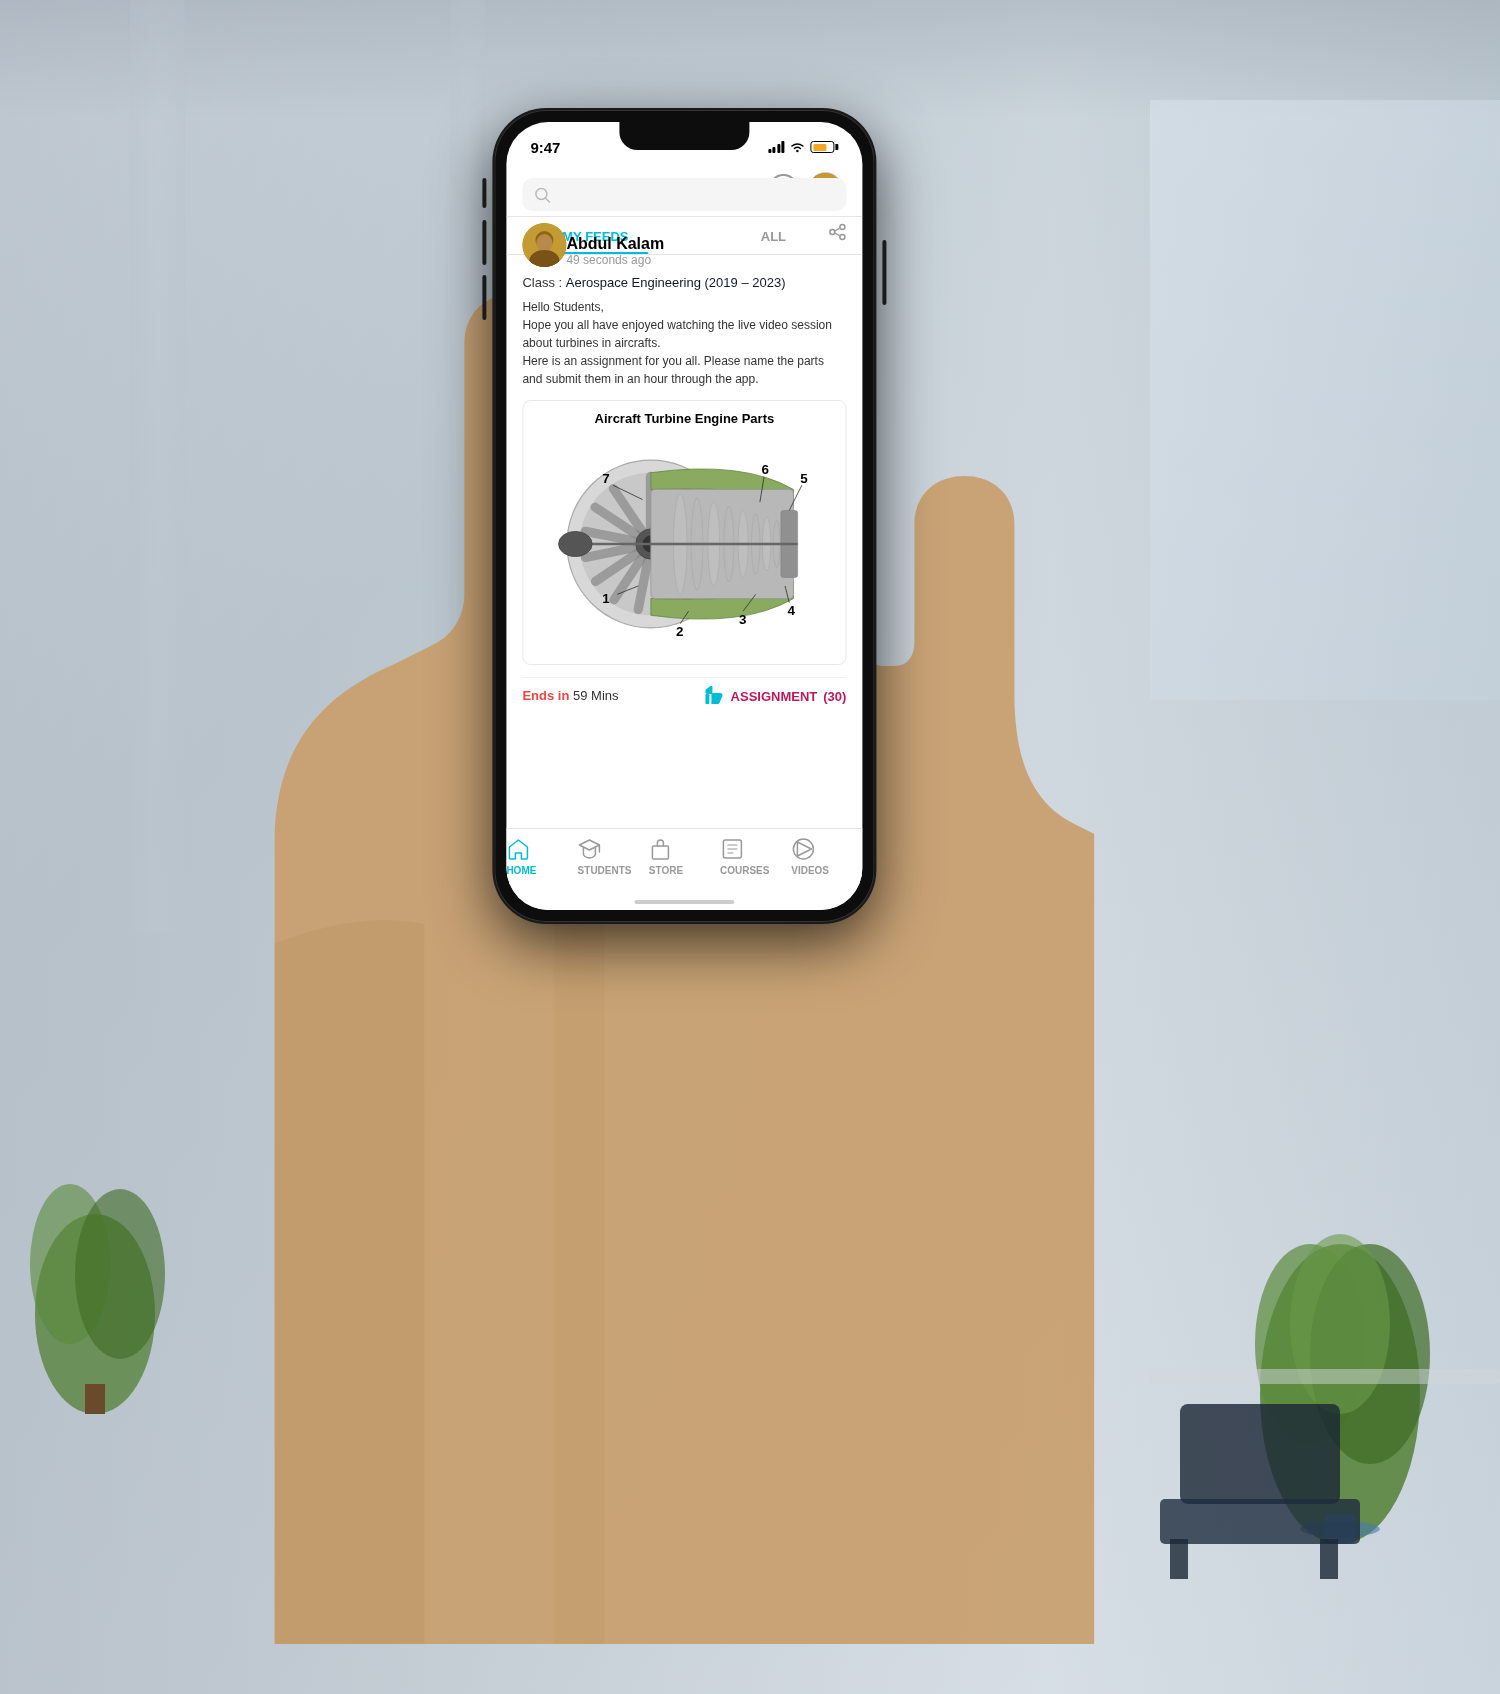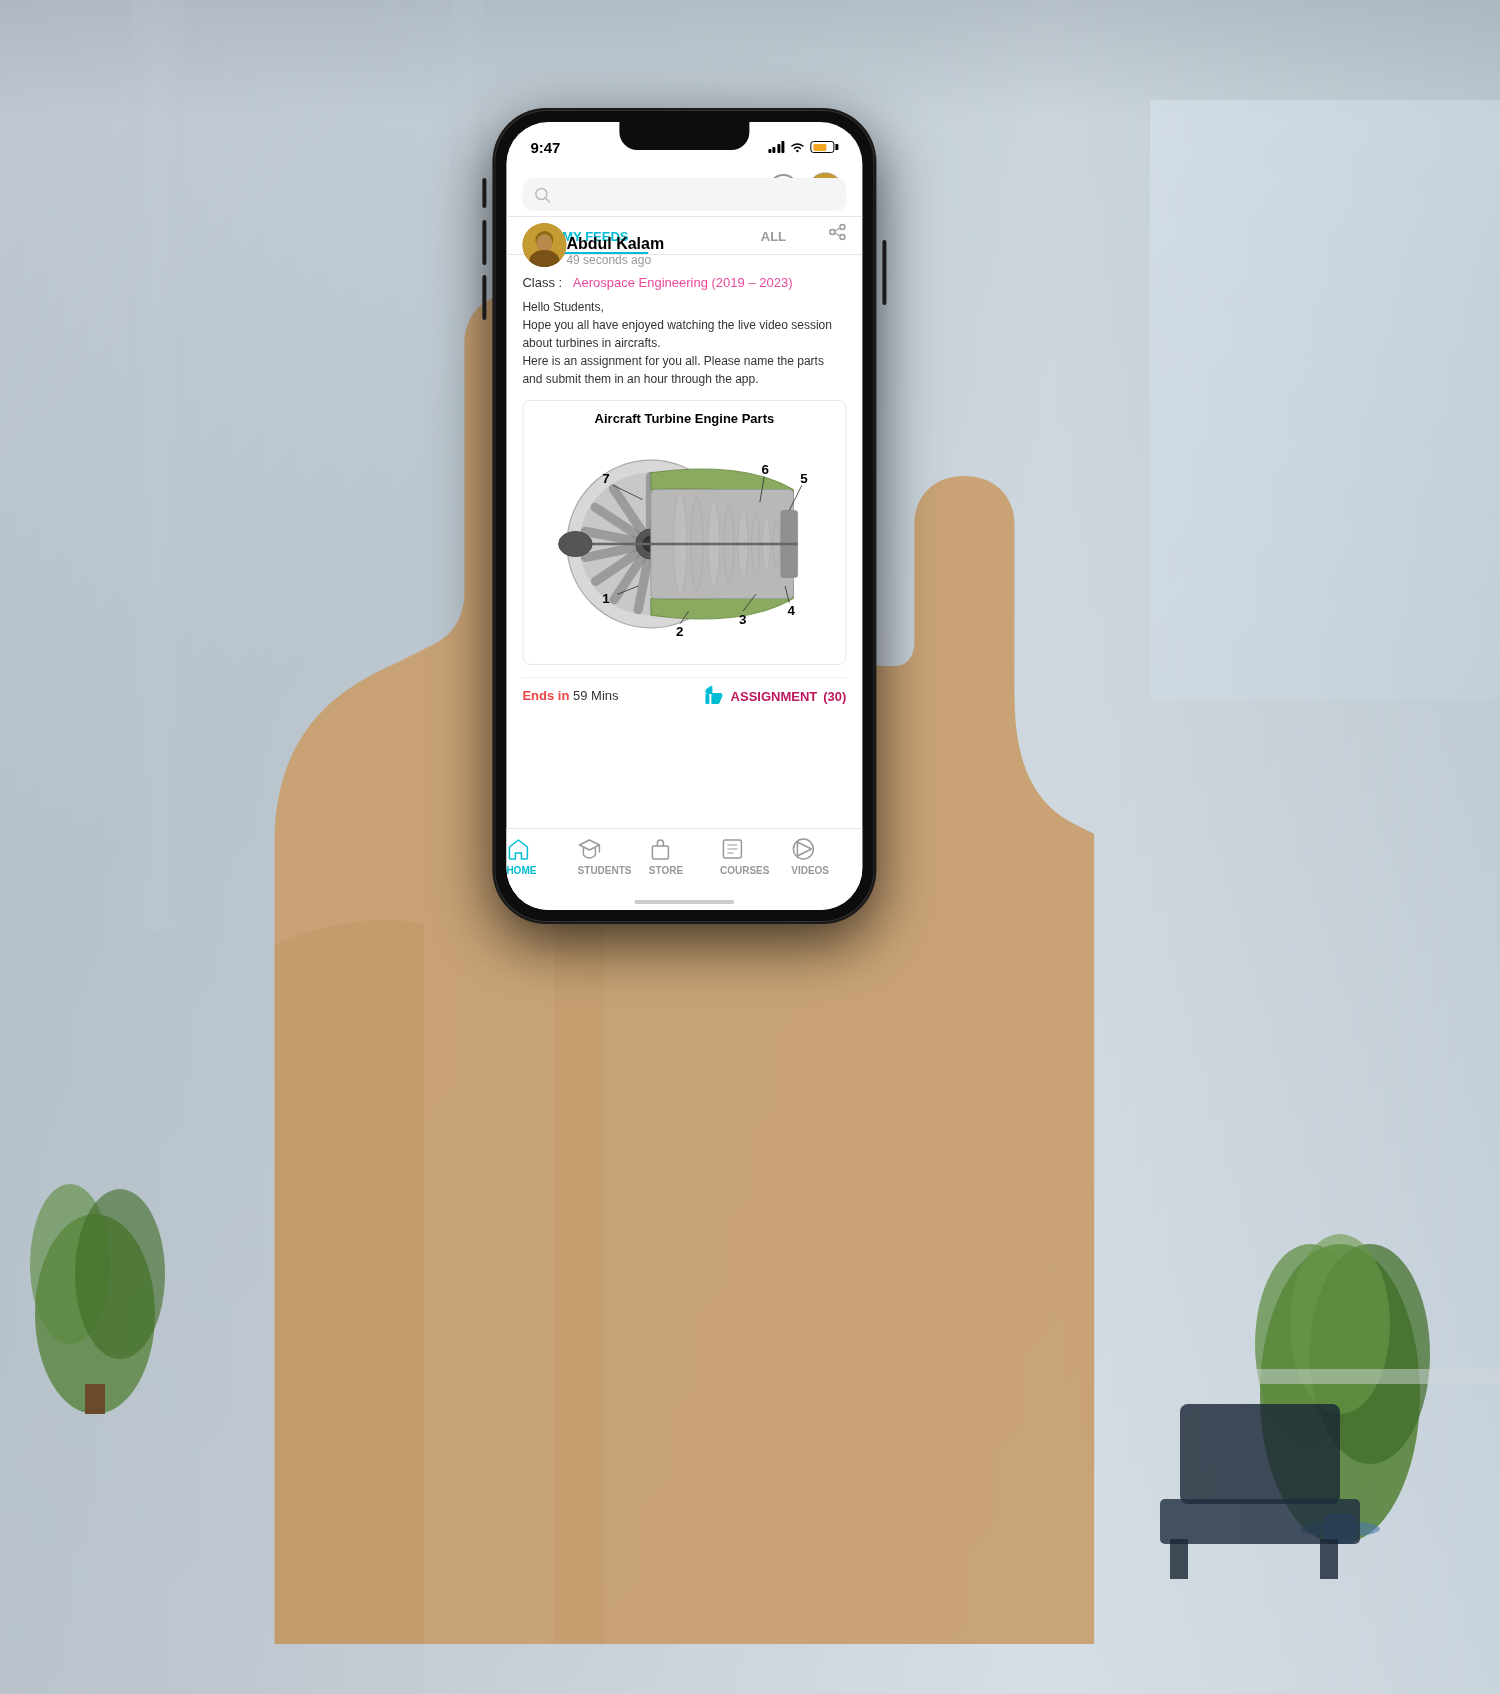--- a/index.html
+++ b/index.html
@@ -612,21 +612,21 @@
                   <circle cx="14" cy="14" r="2.5" stroke="#999" stroke-width="1.5"></circle>
                   <circle cx="4" cy="9" r="2.5" stroke="#999" stroke-width="1.5"></circle>
                   <line x1="6.3" y1="8" x2="11.7" y2="5" stroke="#999" stroke-width="1.2"></line>
                   <line x1="6.3" y1="10" x2="11.7" y2="13" stroke="#999" stroke-width="1.2"></line>
                 </svg>
               </div>
             </div>
 
             <div class="post-class">
               <span>Class :</span>
-              <span style="color: #ec4899; font-weight: 500; margin-left: 7px;">Aerospace Engineering (2019 – 2023)</span>
+              <span style="color: #0f172a; font-weight: 500;">Aerospace Engineering (2019 – 2023)</span>
             </div>
 
             <div class="post-text">Hello Students,<br>Hope you all have enjoyed watching the live video session about turbines in aircrafts.<br>Here is an assignment for you all. Please name the parts and submit them in an hour through the app.</div>
 
             <div class="engine-diagram">
               <div class="engine-title">Aircraft Turbine Engine Parts</div>
               <div class="engine-image-container">
                 <svg viewBox="0 0 360 230" width="100%" height="100%">
 
                   <rect width="360" height="230" fill="white"></rect>

